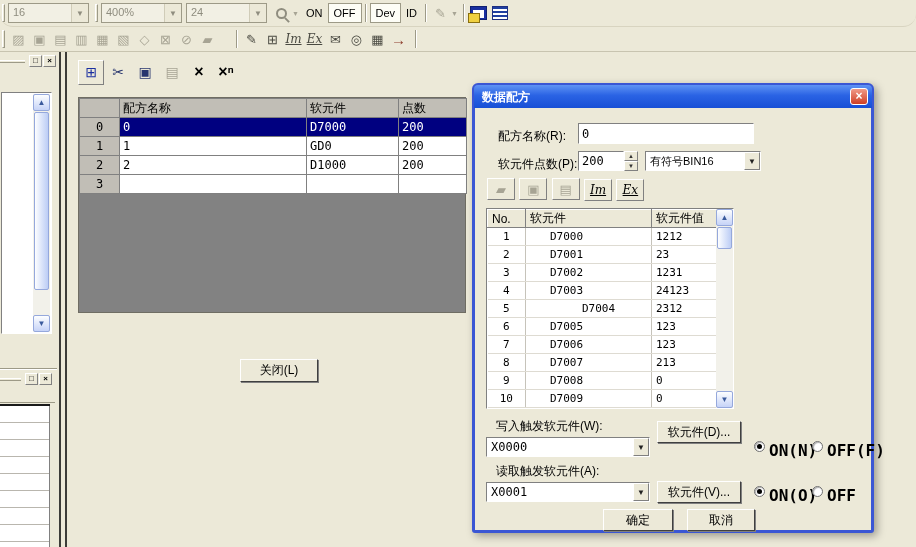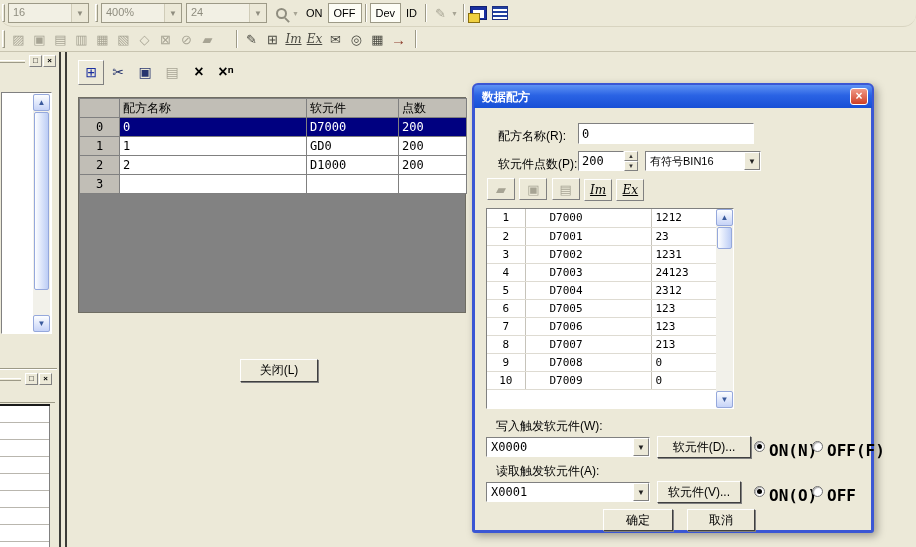--- a/index.html
+++ b/index.html
@@ -258,20 +258,25 @@
     </div>
 
     <div class="dtablewrap">
       <table class="dlgtbl">
         <colgroup>
             <col style="width:38px">
             <col style="width:126px">
             <col style="width:65px">
           </colgroup>
         <tbody>
+            <tr>
+          <th>No.</th>
+          <th>软元件</th>
+          <th>软元件值</th>
+        </tr>
         <tr>
               <td style="text-align:center;">1</td>
               <td style="padding-left:24px;">D7000</td>
               <td>1212</td>
             </tr>
         <tr>
               <td style="text-align:center;">2</td>
               <td style="padding-left:24px;">D7001</td>
               <td>23</td>
             </tr>
@@ -280,21 +285,21 @@
               <td style="padding-left:24px;">D7002</td>
               <td>1231</td>
             </tr>
         <tr>
               <td style="text-align:center;">4</td>
               <td style="padding-left:24px;">D7003</td>
               <td>24123</td>
             </tr>
         <tr>
               <td style="text-align:center;">5</td>
-              <td style="padding-left:24px;">D7004</td>
+              <td style="padding-left:24px;text-align:center;">D7004</td>
               <td>2312</td>
             </tr>
         <tr>
               <td style="text-align:center;">6</td>
               <td style="padding-left:24px;">D7005</td>
               <td>123</td>
             </tr>
         <tr>
               <td style="text-align:center;">7</td>
               <td style="padding-left:24px;">D7006</td>
@@ -322,21 +327,21 @@
         <div class="sbthumb" style="top:18px; height:22px;"></div>
         <div class="sbbtn" style="top:182px;">▼</div>
       </div>
     </div>
 
     <div class="lbl" style="left:11px; top:332px;">写入触发软元件(W):</div>
     <div class="dcombo" style="left:11px; top:351px; width:164px; height:20px;">
       <div class="val">X0000</div>
       <div class="cbtn2">▼</div>
     </div>
-    <button class="pushbtn" style="left:182px; top:350px; width:94px; height:22px;">软元件(D)...</button>
+    <button class="pushbtn" style="left:182px; top:335px; width:84px; height:22px;">软元件(D)...</button>
     <div class="radio on" style="left:279px; top:355px;"></div>
     <div class="rlbl" style="left:294px; top:355px;">ON(N)</div>
     <div class="radio" style="left:337px; top:355px;"></div>
     <div class="rlbl" style="left:352px; top:355px;">OFF(F)</div>
 
     <div class="lbl" style="left:11px; top:377px;">读取触发软元件(A):</div>
     <div class="dcombo" style="left:11px; top:396px; width:164px; height:20px;">
       <div class="val">X0001</div>
       <div class="cbtn2">▼</div>
     </div>

